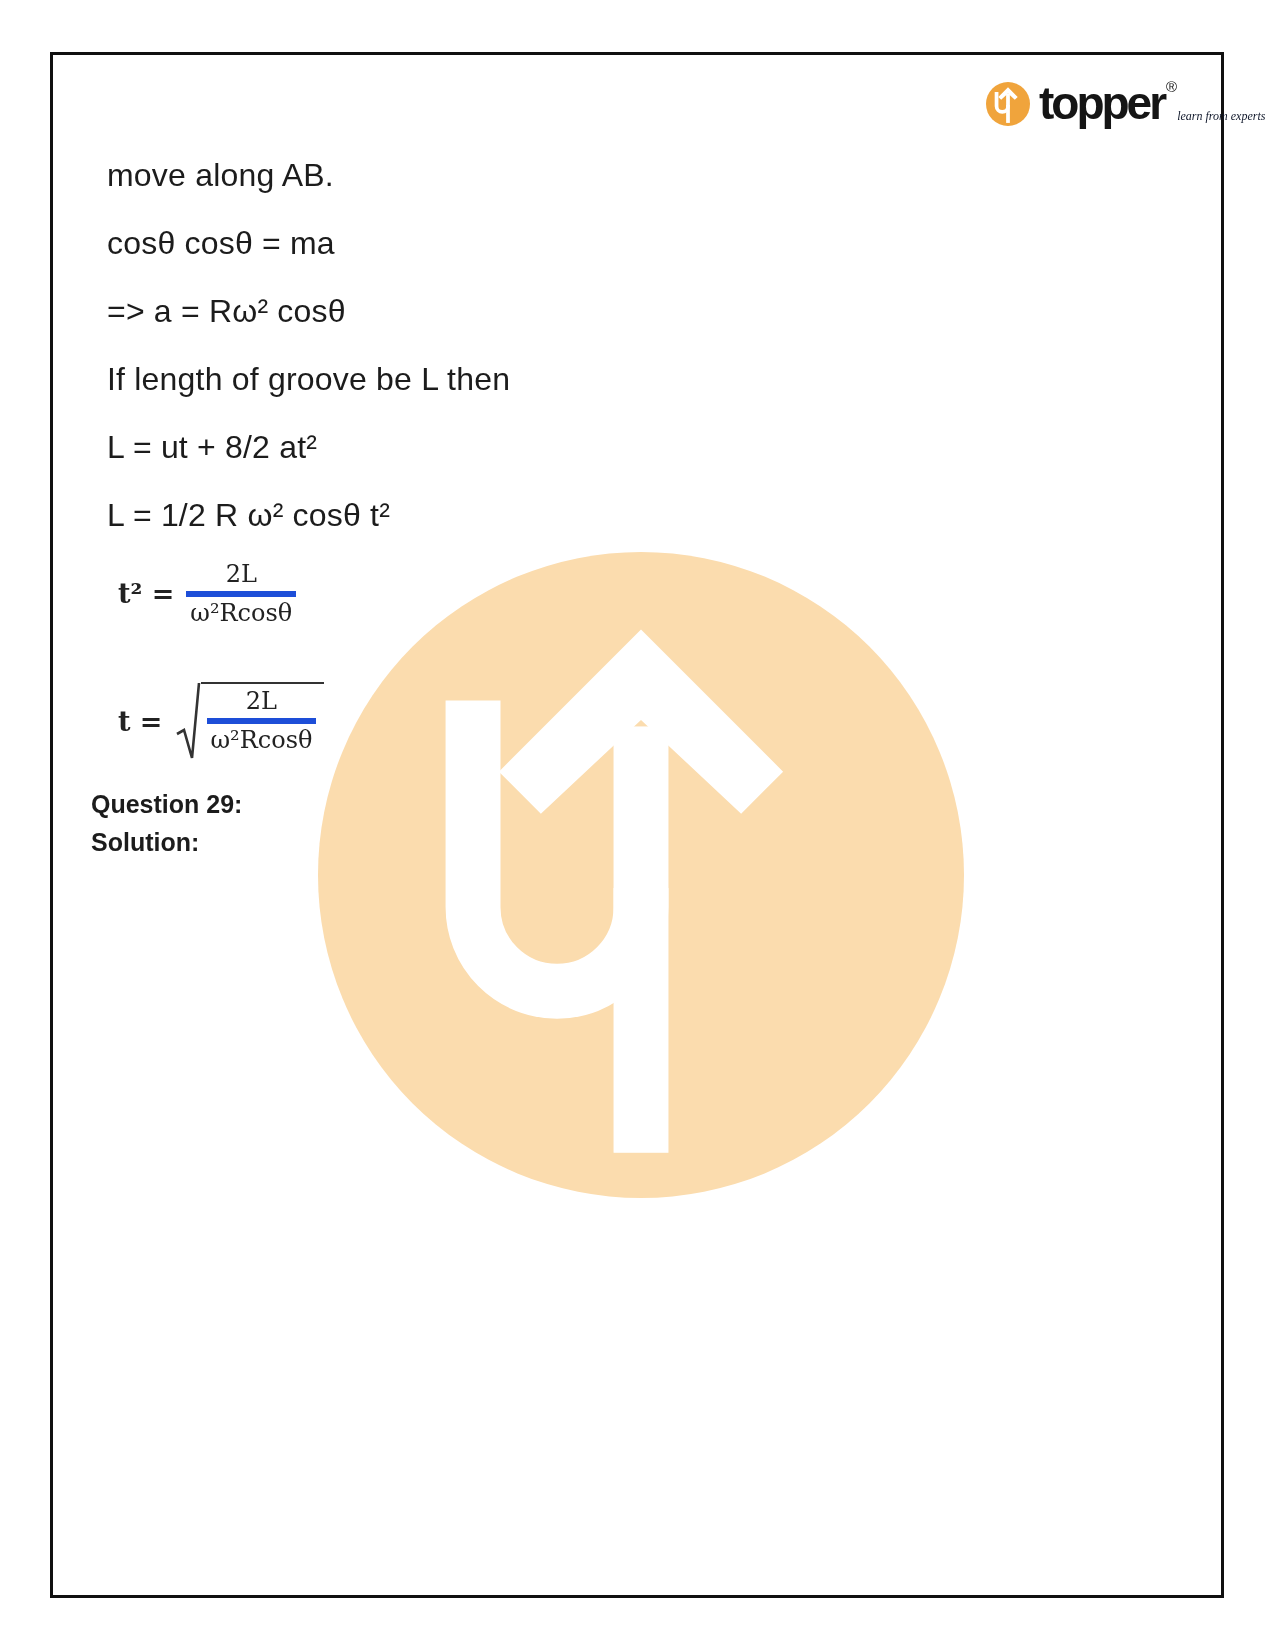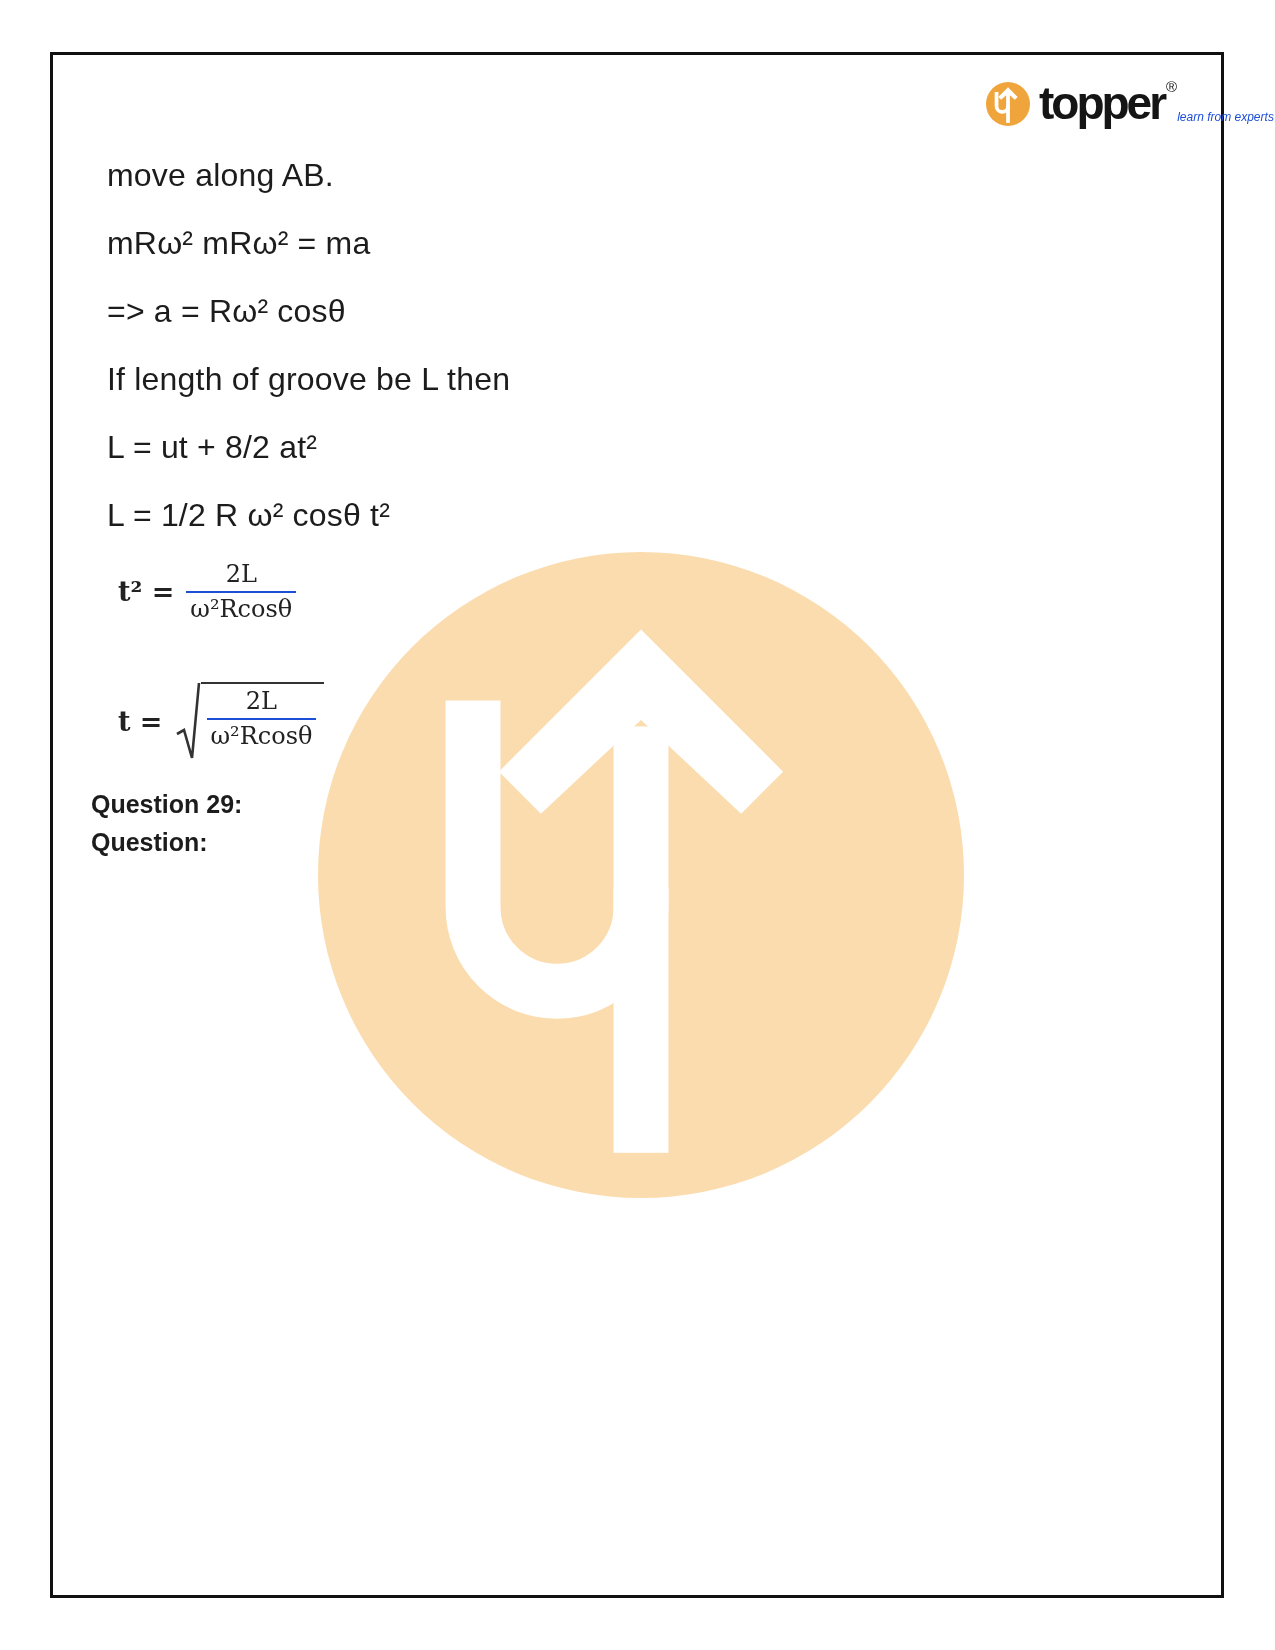--- a/index.html
+++ b/index.html
@@ -14,32 +14,32 @@
   
   .watermark{position:absolute;left:318px;top:552px;width:646px;height:646px;z-index:0;}
   .watermark svg{width:100%;height:100%;display:block;}
   
   .logo{position:absolute;left:986px;top:82px;display:flex;gap:9px;z-index:2;align-items:flex-start;}
   .logo-mark svg{width:44px;height:44px;display:block;}
   .logo-text{display:flex;flex-direction:row;align-items:flex-end;}
   .brand-row{display:flex;align-items:flex-start;}
   .brand{font-size:46px;font-weight:700;letter-spacing:-3px;line-height:42px;color:#151515;}
   .reg{font-size:15px;line-height:1;margin-top:-3px;margin-left:2px;color:#151515;}
-  .tagline{font-family:Liberation Sans, sans-serif;font-style:italic;font-size:12px;color:#1d4ed8;margin-top:1px;}
+  .tagline{font-family:Liberation Serif, serif;font-style:italic;font-size:12px;color:#0f172a;margin-top:1px;}
   
   .line{position:absolute;left:107px;font-size:32px;letter-spacing:.2px;z-index:2;white-space:pre;}
   .l1{top:157px}.l2{top:225px}.l3{top:293px}.l4{top:361px}.l5{top:429px}.l6{top:497px}
   
   .formula{position:absolute;display:flex;align-items:center;z-index:2;
     font-family:"DejaVu Serif",serif;color:#222222;}
   .f1{left:118px;top:560px;}
   .f2{left:118px;top:680px;}
   .lhs{font-size:27px;margin-right:12px;font-weight:bold;}
   .frac{display:inline-block;text-align:center;font-size:24px;line-height:1.2;}
-  .num{display:block;border-bottom:2px solid #1d4ed8;padding:0 6px 2px;}
+  .num{display:block;border-bottom:6px solid #1d4ed8;padding:0 6px 2px;}
   .den{display:block;padding:2px 4px 0;}
   .sqrt{display:inline-flex;align-items:flex-start;}
   .sqrt svg{display:block;}
   .radicand{border-top:2px solid #333;margin-top:2px;padding:3px 8px 0 6px;}
   
   .heading{position:absolute;left:91px;font-size:25px;font-weight:700;z-index:2;}
   .h-q{top:790px}.h-s{top:828px}
 </style>
 </head>
 <body>
@@ -70,21 +70,21 @@
       <span class="brand-row">
         <span class="brand">topper</span>
         <span class="reg">®</span>
       </span>
       <span class="tagline">learn from experts</span>
     </span>
   </header>
 
   <main>
     <div class="line l1">move along AB.</div>
-    <div class="line l2">mRω² mRω² = ma</div>
+    <div class="line l2">cosθ cosθ = ma</div>
     <div class="line l3">=&gt; a = Rω² cosθ</div>
     <div class="line l4">If length of groove be L then</div>
     <div class="line l5">L = ut + 8/2 at²</div>
     <div class="line l6">L = 1/2 R ω² cosθ t²</div>
 
     <div class="formula f1">
       <span class="lhs">t² =</span>
       <span class="frac">
         <span class="num">2L</span>
         <span class="den">ω²Rcosθ</span>
@@ -100,16 +100,16 @@
         <span class="radicand">
           <span class="frac">
             <span class="num">2L</span>
             <span class="den">ω²Rcosθ</span>
           </span>
         </span>
       </span>
     </div>
 
     <div class="heading h-q">Question 29:</div>
-    <div class="heading h-s">Question:</div>
+    <div class="heading h-s">Solution:</div>
   </main>
 
 </div>
 
 </body></html>

